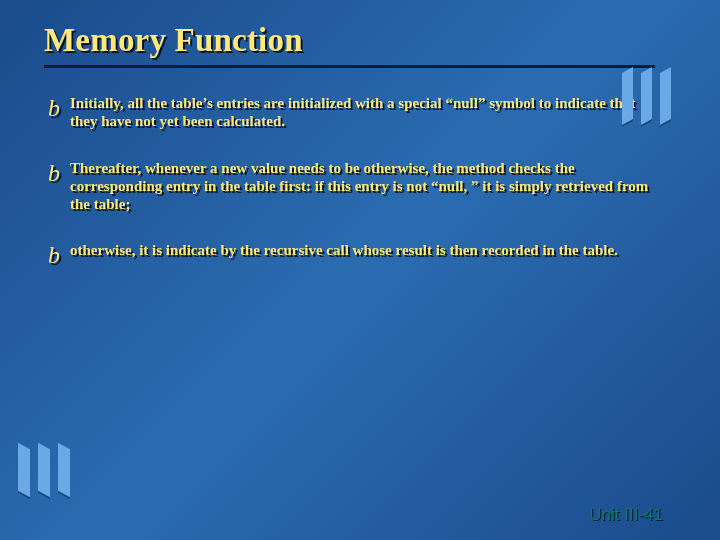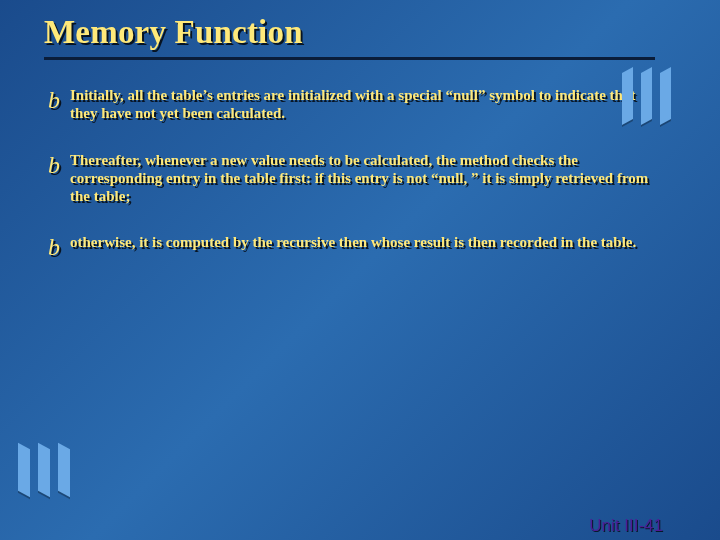--- a/index.html
+++ b/index.html
@@ -6,21 +6,21 @@
   html, body { width: 720px; height: 540px; overflow: hidden; }
   body {
     background: linear-gradient(135deg, #1a4b8c 0%, #2b6cb0 50%, #1a4b8c 100%);
     font-family: "Times New Roman", Times, serif;
     position: relative;
   }
   .slide {
     width: 699px;
     height: 540px;
     position: relative;
-    padding: 14px 44px 0 44px;
+    padding: 22px 44px 0 44px;
   }
   .title {
     font-size: 33px;
     font-weight: bold;
     color: #ffe97a;
     text-shadow: 2px 2px 0 rgba(0,0,0,0.78);
     letter-spacing: 0.2px;
     margin-bottom: 6px;
   }
   .rule {
@@ -52,24 +52,24 @@
     flex: 1 1 auto;
     font-size: 15px;
     font-weight: bold;
     line-height: 1.22;
     color: #ffe97a;
     text-shadow: 2px 2px 0 rgba(0,0,0,0.78);
   }
   .footer {
     position: absolute;
     right: 36px;
-    bottom: 4px;
+    bottom: 15px;
     font-family: Arial, Helvetica, sans-serif;
     font-size: 17px;
-    color: #4c1d95;
+    color: #0f766e;
     text-shadow: 1px 1px 0 rgba(0,0,0,0.7);
   }
   
   .deco {
     position: absolute;
     pointer-events: none;
   }
   .deco.top-right { top: 70px; right: 24px; }
   .deco.bottom-left { bottom: 42px; left: 18px; }
   .stripe {
@@ -101,25 +101,25 @@
     <span class="stripe"></span>
   </div>
 
   <ul class="bullets">
     <li>
       <span class="bullet-icon">b</span>
       <span class="bullet-text">Initially, all the table’s entries are initialized with a special “null” symbol to indicate that they have not yet been calculated.</span>
     </li>
     <li>
       <span class="bullet-icon">b</span>
-      <span class="bullet-text">Thereafter, whenever a new value needs to be calculated, the method checks the corresponding entry in the table first: if this entry is not “null, ” it is simply retrieved from the table;</span>
+      <span class="bullet-text">Thereafter, whenever a new value needs to be otherwise, the method checks the corresponding entry in the table first: if this entry is not “null, ” it is simply retrieved from the table;</span>
     </li>
     <li>
       <span class="bullet-icon">b</span>
-      <span class="bullet-text">otherwise, it is computed by the recursive then whose result is then recorded in the table.</span>
+      <span class="bullet-text">otherwise, it is indicate by the recursive call whose result is then recorded in the table.</span>
     </li>
   </ul>
 
   <div class="deco bottom-left">
     <span class="stripe"></span>
     <span class="stripe"></span>
     <span class="stripe"></span>
   </div>
 
   <div class="footer">Unit III-41</div>

